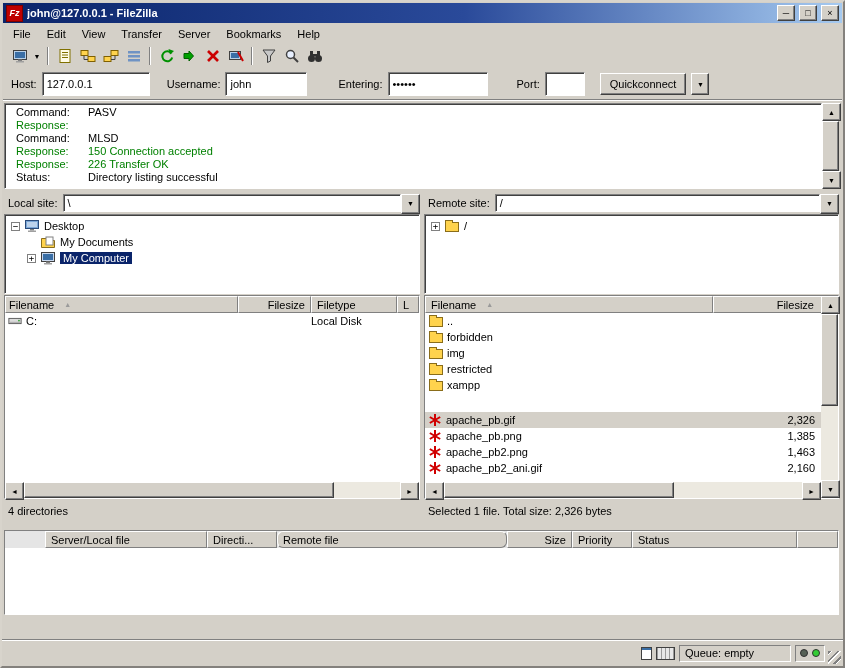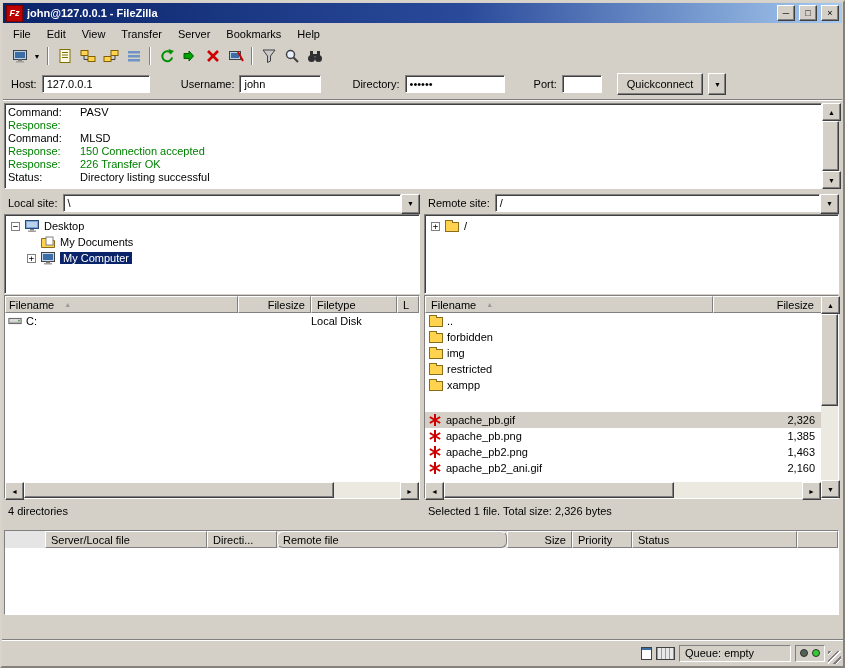--- a/index.html
+++ b/index.html
@@ -28,26 +28,26 @@
   .toolbar{position:absolute;top:41px;left:1px;right:1px;height:26px;display:flex;align-items:center;padding-left:5px;}
   .tbtn{width:23px;height:22px;display:flex;align-items:center;justify-content:center;flex:none;}
   .tbtn svg{width:16px;height:16px;}
   .tdrop{width:12px;height:22px;display:flex;align-items:center;justify-content:center;font-size:7px;flex:none;}
   .tsep{width:0;height:18px;border-left:1px solid #808080;border-right:1px solid #fff;margin:0 4px;flex:none;}
   
   .quickbar{position:absolute;top:67px;left:1px;right:1px;height:31px;display:flex;align-items:center;
     padding:0 8px;gap:5px;border-bottom:1px solid #808080;box-shadow:0 1px 0 #fff;box-sizing:border-box;}
   .qlabel{white-space:nowrap;}
   .field{background:#fff;border:1px solid;border-color:#808080 #fff #fff #808080;box-shadow:inset 1px 1px 0 #404040;
-    height:18px;box-sizing:border-box;font-family:"Liberation Sans",sans-serif;font-size:11px;padding:1px 4px;outline:none;}
+    height:24px;box-sizing:border-box;font-family:"Liberation Sans",sans-serif;font-size:11px;padding:1px 4px;outline:none;}
   .btn{height:20px;display:flex;align-items:center;padding:0 9px;white-space:nowrap;}
   .btn-drop{width:16px;height:20px;display:flex;align-items:center;justify-content:center;font-size:7px;}
   
   .log{position:absolute;top:101px;left:2px;width:818px;height:86px;box-sizing:border-box;overflow:hidden;padding:2px 3px;}
-  .logline{height:13px;line-height:13px;white-space:nowrap;display:flex;}
+  .logline{height:13px;line-height:13px;white-space:nowrap;display:flex;margin-left:8px;}
   .loglabel{display:inline-block;width:72px;flex:none;}
   .kind-response{color:#008000;}
   
   .vscroll{position:absolute;width:17px;display:flex;flex-direction:column;}
   .vscroll2{width:17px;flex:none;display:flex;flex-direction:column;background:#ece9e0;}
   .sb{width:17px;height:16px;flex:none;display:flex;align-items:center;justify-content:center;font-size:7px;line-height:1;}
   .vtrack{flex:1;background:#ece9e0;position:relative;}
   .vthumb{position:absolute;left:0;width:17px;box-sizing:border-box;}
   .hscroll{height:16px;flex:none;display:flex;background:#ece9e0;}
   .htrack{flex:1;position:relative;background:#ece9e0;}
@@ -234,23 +234,23 @@
           <rect x="3" y="3" width="3" height="5" fill="#303030"></rect>
           <rect x="10" y="3" width="3" height="5" fill="#303030"></rect>
           <rect x="6" y="6" width="4" height="2.5" fill="#303030"></rect>
         </svg>
     </div>
   </div>
 
   <div class="quickbar">
     <span class="qlabel">Host:</span>
     <input class="field" style="width: 108px;" value="127.0.0.1">
-    <span class="qlabel" style="margin-left:26px">Username:</span>
+    <span class="qlabel" style="margin-left:12px">Username:</span>
     <input class="field" style="width: 82px;" value="john">
-    <span class="qlabel" style="margin-left:26px">Directory:</span>
+    <span class="qlabel" style="margin-left:26px">Entering:</span>
     <input class="field" style="width: 100px;" value="••••••">
     <span class="qlabel" style="margin-left:24px">Port:</span>
     <input class="field" style="width: 40px;" value="">
     <div class="btn raised" style="margin-left:10px">Quickconnect</div>
     <div class="btn-drop raised">
         <span>▼</span>
       </div>
   </div>
 
   <div class="log sunken">

